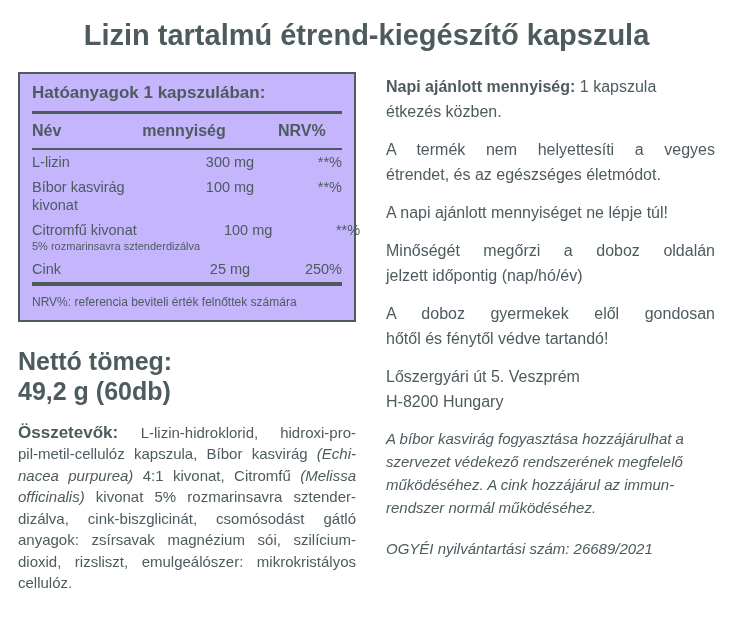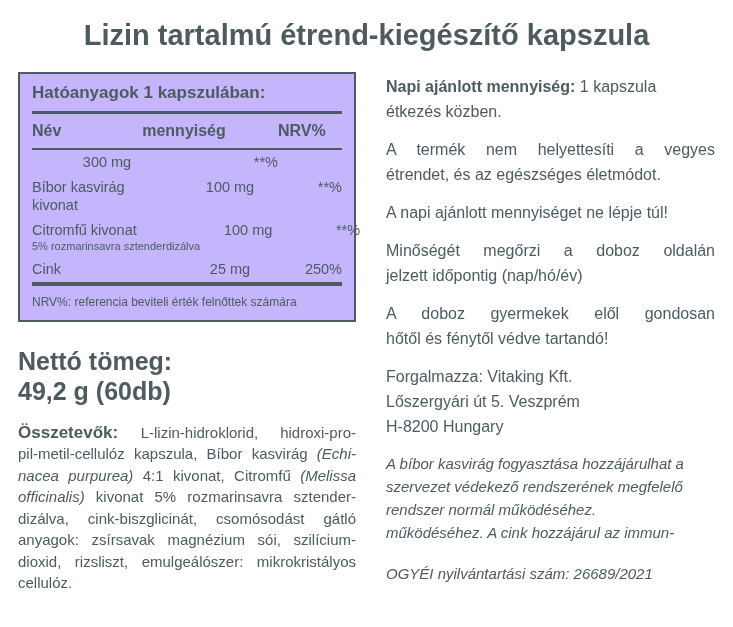--- a/index.html
+++ b/index.html
@@ -75,20 +75,23 @@
         <div class="t-caption">Hatóanyagok 1 kapszulában:</div>
         <div class="rule r3"></div>
         <div class="t-head">
           <span class="c-name">Név</span>
           <span class="c-qty">mennyiség</span>
           <span class="c-nrv">NRV%</span>
         </div>
         <div class="rule r2"></div>
         <div id="t-rows">
             <div class="t-row">
+              <div>
+                <div class="nm">L-lizin</div>
+              </div>
               <div class="qty">300 mg</div>
               <div class="nrv">**%</div>
             </div>
             <div class="t-row">
               <div>
                 <div class="nm">Bíbor kasvirág
 kivonat</div>
               </div>
               <div class="qty">100 mg</div>
               <div class="nrv">**%</div>
@@ -147,29 +150,28 @@
         </div>
         <div class="para">
           <div class="line jline"><span class="seg-n">Minőségét megőrzi a doboz oldalán</span></div>
           <div class="line"><span class="seg-n">jelzett időpontig (nap/hó/év)</span></div>
         </div>
         <div class="para">
           <div class="line jline"><span class="seg-n">A doboz gyermekek elől gondosan</span></div>
           <div class="line"><span class="seg-n">hőtől és fénytől védve tartandó!</span></div>
         </div>
         <div class="para">
-          <div class="line"><span class="seg-n">Forgalmazza: Vitaking Kft.</span></div>
           <div class="line"><span class="seg-n">Lőszergyári út 5. Veszprém</span></div>
           <div class="line"><span class="seg-n">H-8200 Hungary</span></div>
         </div>
         <div class="para italic">
           <div class="line"><span class="seg-n">A bíbor kasvirág fogyasztása hozzájárulhat a</span></div>
           <div class="line"><span class="seg-n">szervezet védekező rendszerének megfelelő</span></div>
+          <div class="line"><span class="seg-n">működéséhez. A cink hozzájárul az immun-</span></div>
           <div class="line"><span class="seg-n">rendszer normál működéséhez.</span></div>
-          <div class="line"><span class="seg-n">működéséhez. A cink hozzájárul az immun-</span></div>
         </div>
         <div class="para italic reg">
           <div class="line"><span class="seg-n">OGYÉI nyilvántartási szám: 26689/2021</span></div>
         </div>
       </div>
 
   </div>
 
 </div>
 

